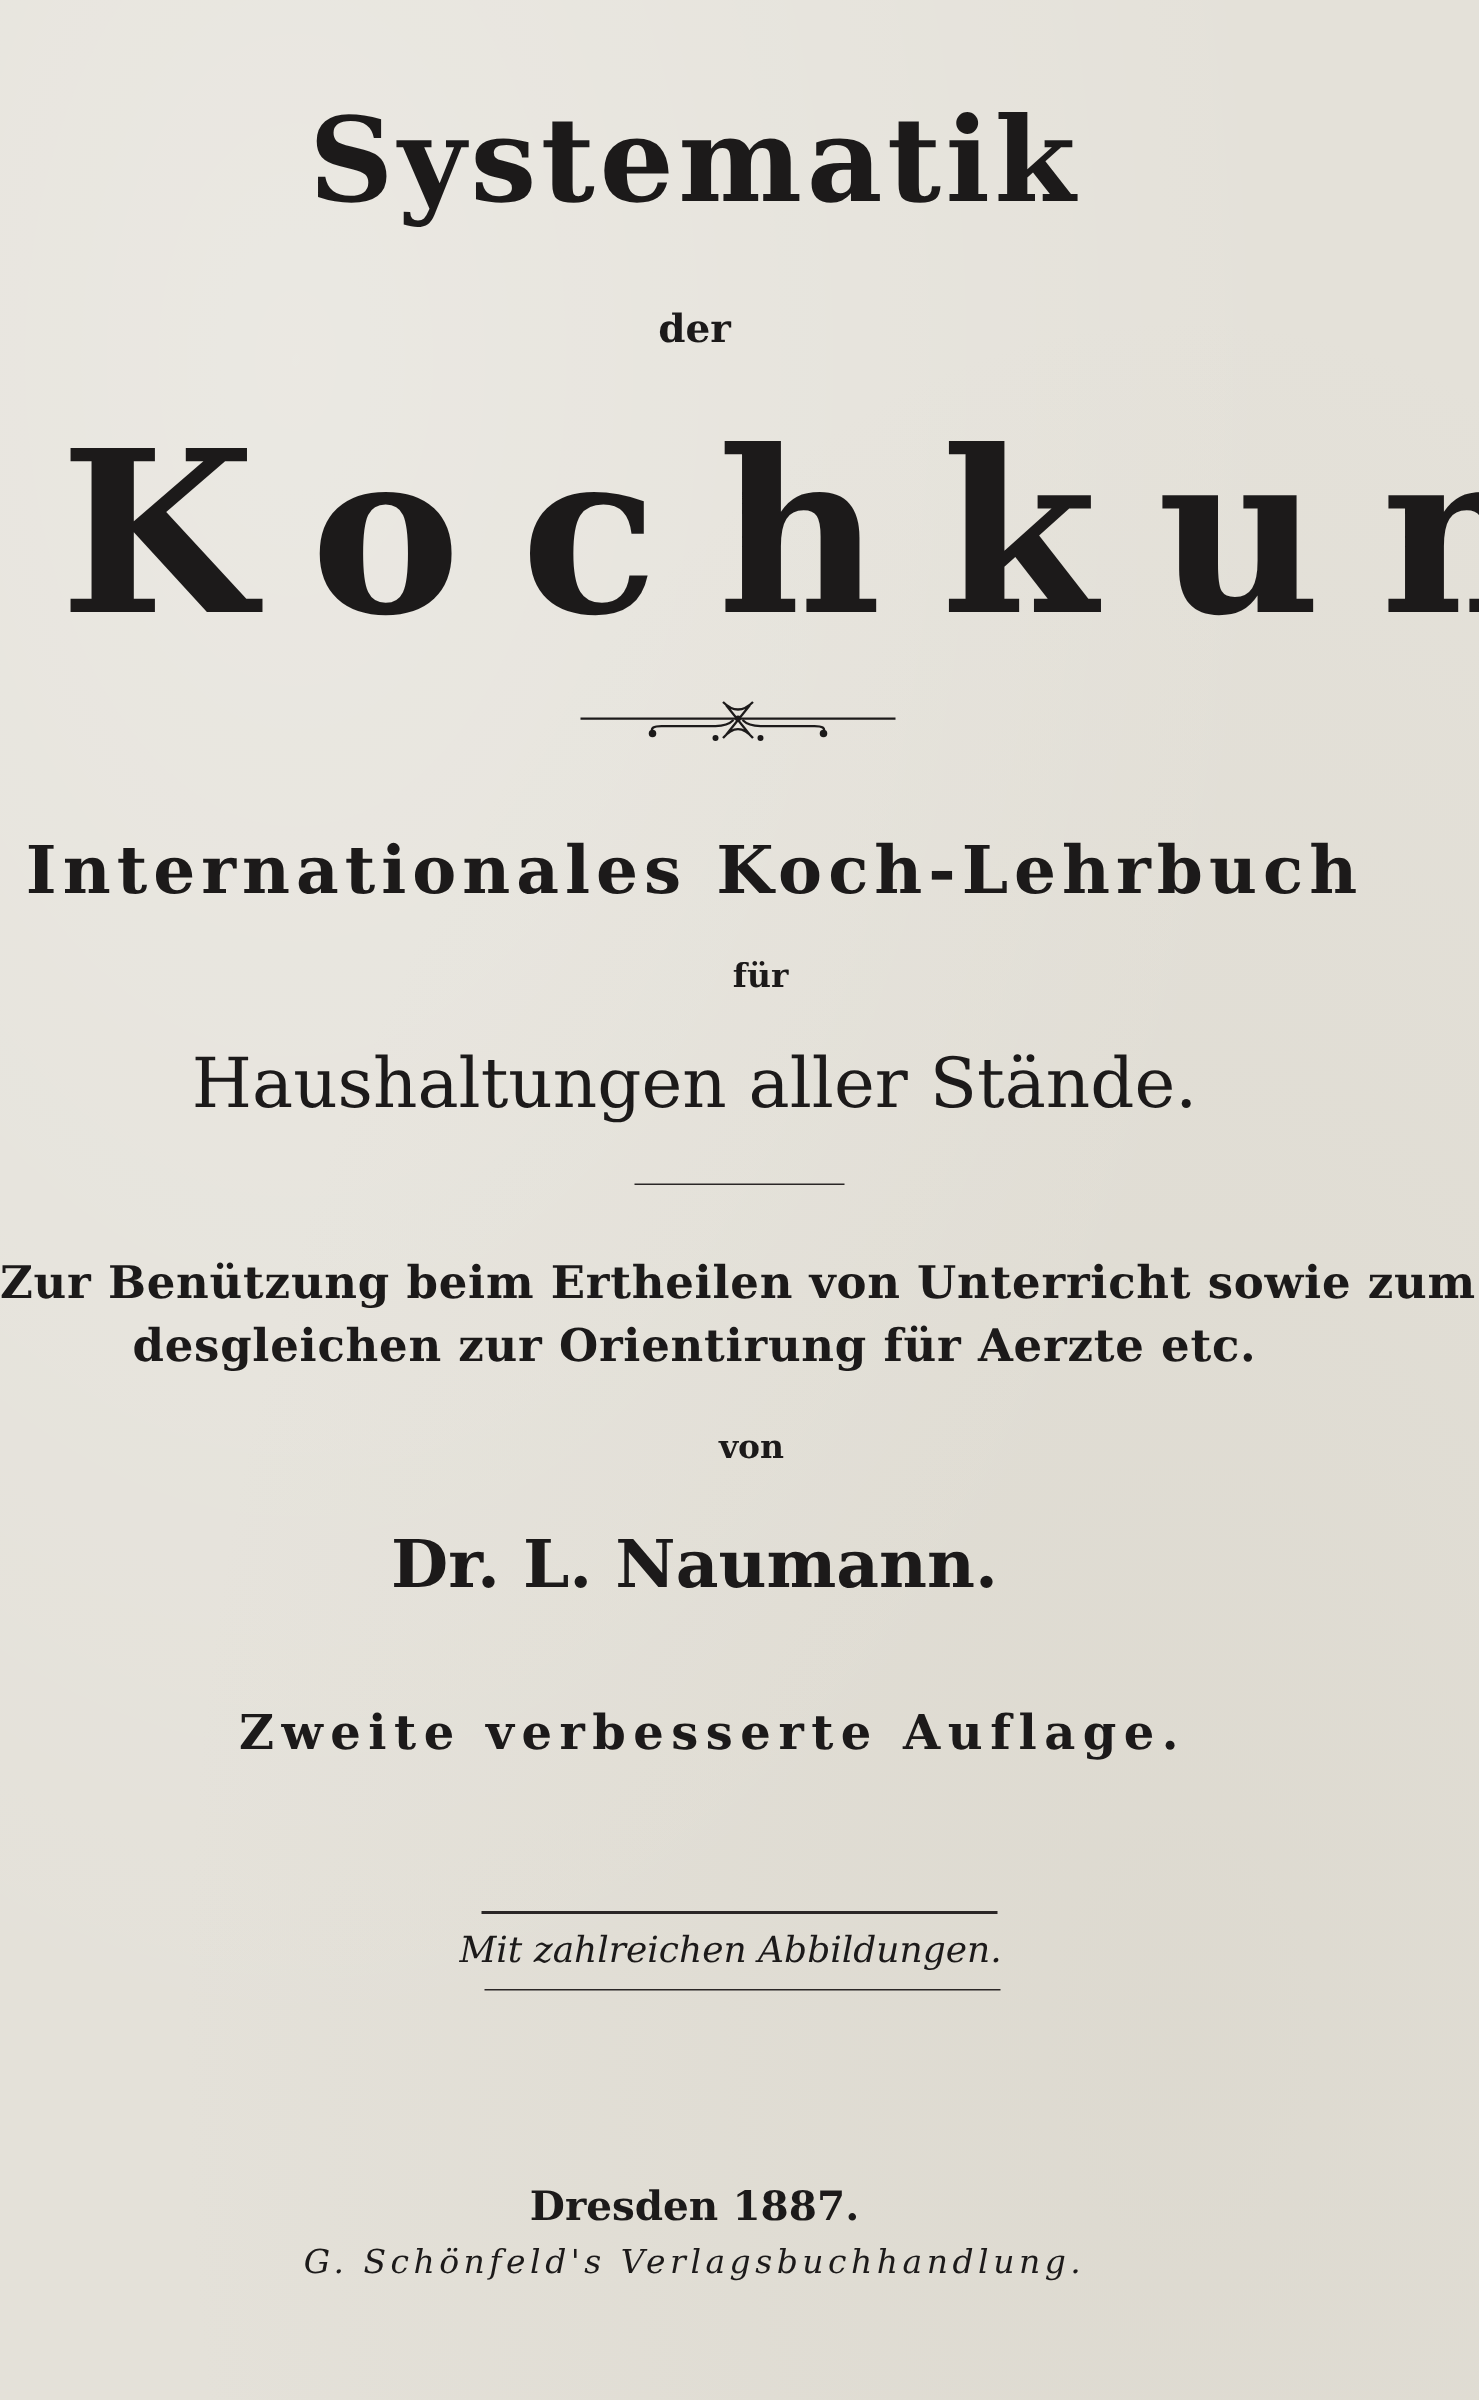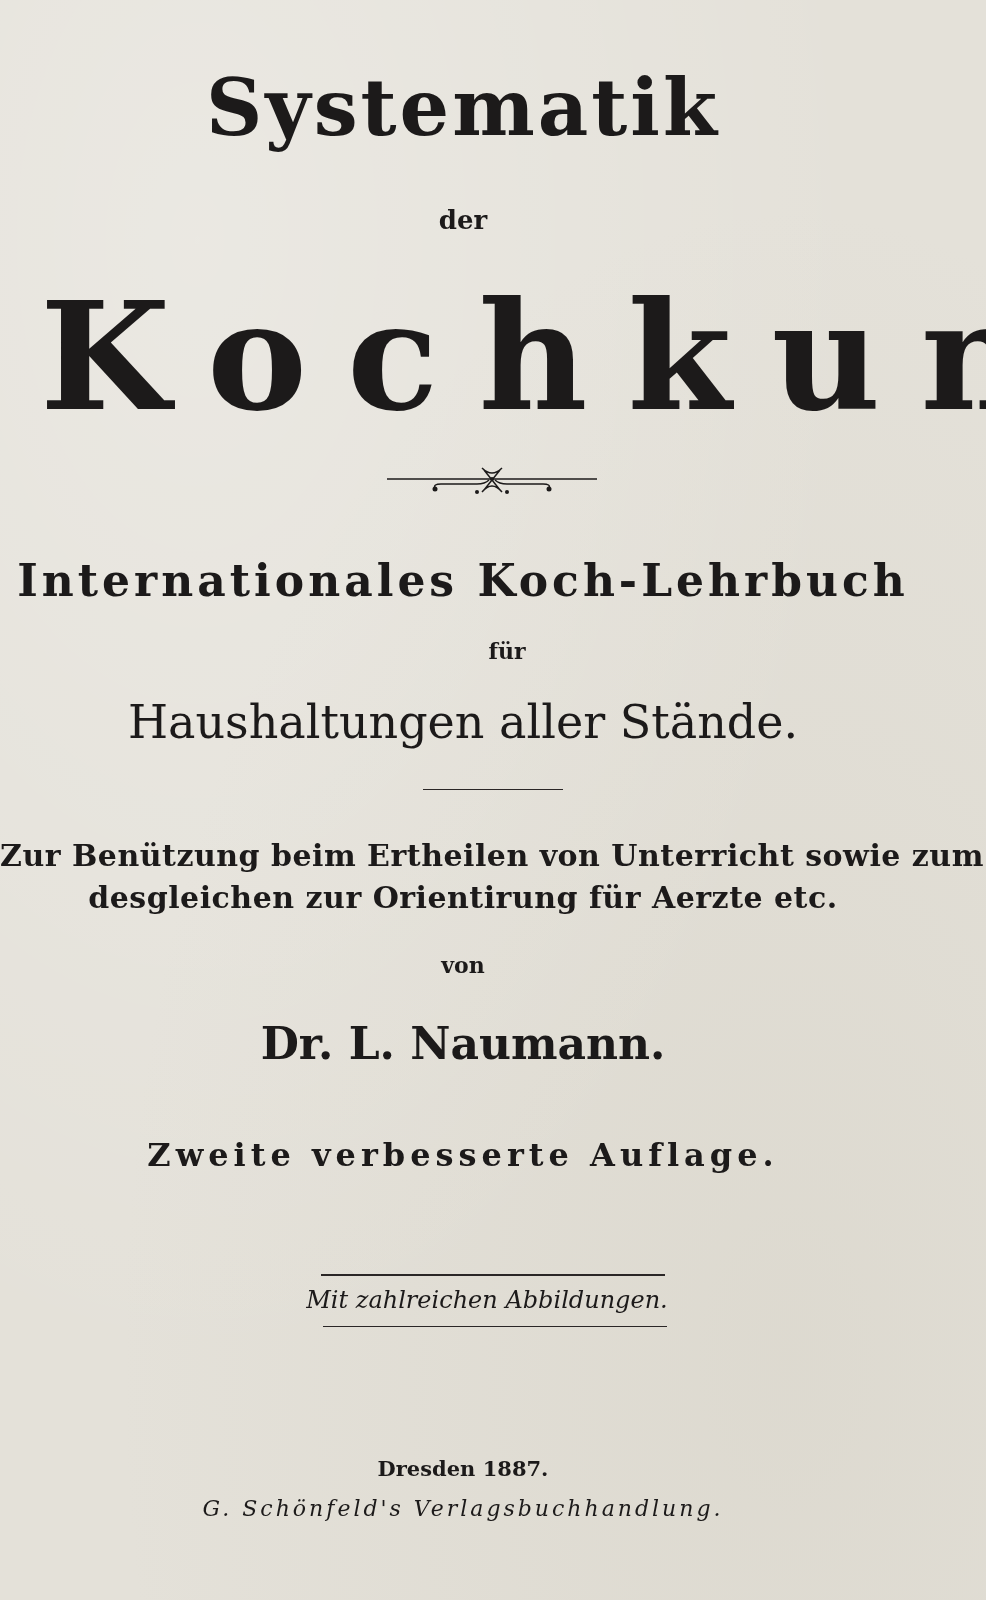--- a/index.html
+++ b/index.html
@@ -18,27 +18,27 @@
   .title1 { top:62px; font-size:78px; letter-spacing:3px; }
   .der { top:205px; font-size:26px; }
   .title2 { top:268px; font-size:150px; letter-spacing:40px; padding-left:40px; box-sizing:border-box; font-weight:bold; }
   .ornament { position:absolute; left:385px; top:462px; width:214px; height:36px; }
   .sub1 { top:555px; font-size:44px; letter-spacing:4px; }
   .fuer { top:638px; font-size:22px;padding-left:44px; }
   .sub2 { top:695px; font-size:46px; font-weight:normal; }
   .rule-short { position:absolute; left:423px; top:789px; width:140px; height:1px; background:#2a2626; }
   .use1 { top:838px; font-size:30px; letter-spacing:0.5px; }
   .use2 { top:880px; font-size:30px; letter-spacing:0.5px; }
-  .von { top:952px; font-size:22px; }
+  .von { top:952px; font-size:22px;padding-left:38px; }
   .author { top:1018px; font-size:44px;text-align:center; }
-  .edition { top:1136px; font-size:32px; letter-spacing:5px; }
+  .edition { top:1136px; font-size:32px; letter-spacing:5px;margin-left:12px; }
   .rule-a { position:absolute; left:321px; top:1274px; width:344px; height:2px; background:#2a2626; }
   .illus { top:1286px; font-size:24px; font-style:italic; font-weight:normal;padding-left:24px; }
   .rule-b { position:absolute; left:323px; top:1326px; width:344px; height:1px; background:#2a2626; }
-  .place { top:1456px; font-size:21px; }
+  .place { top:1456px; font-size:27px; }
   .publisher { top:1496px; font-size:22px; font-weight:normal; letter-spacing:3px;font-style:italic; }
 </style>
 </head>
 <body>
 
 <div>
   <div class="line bl title1">Systematik</div>
   <div class="line bl der">der</div>
   <div class="line title2">Kochkunst.</div>
 

